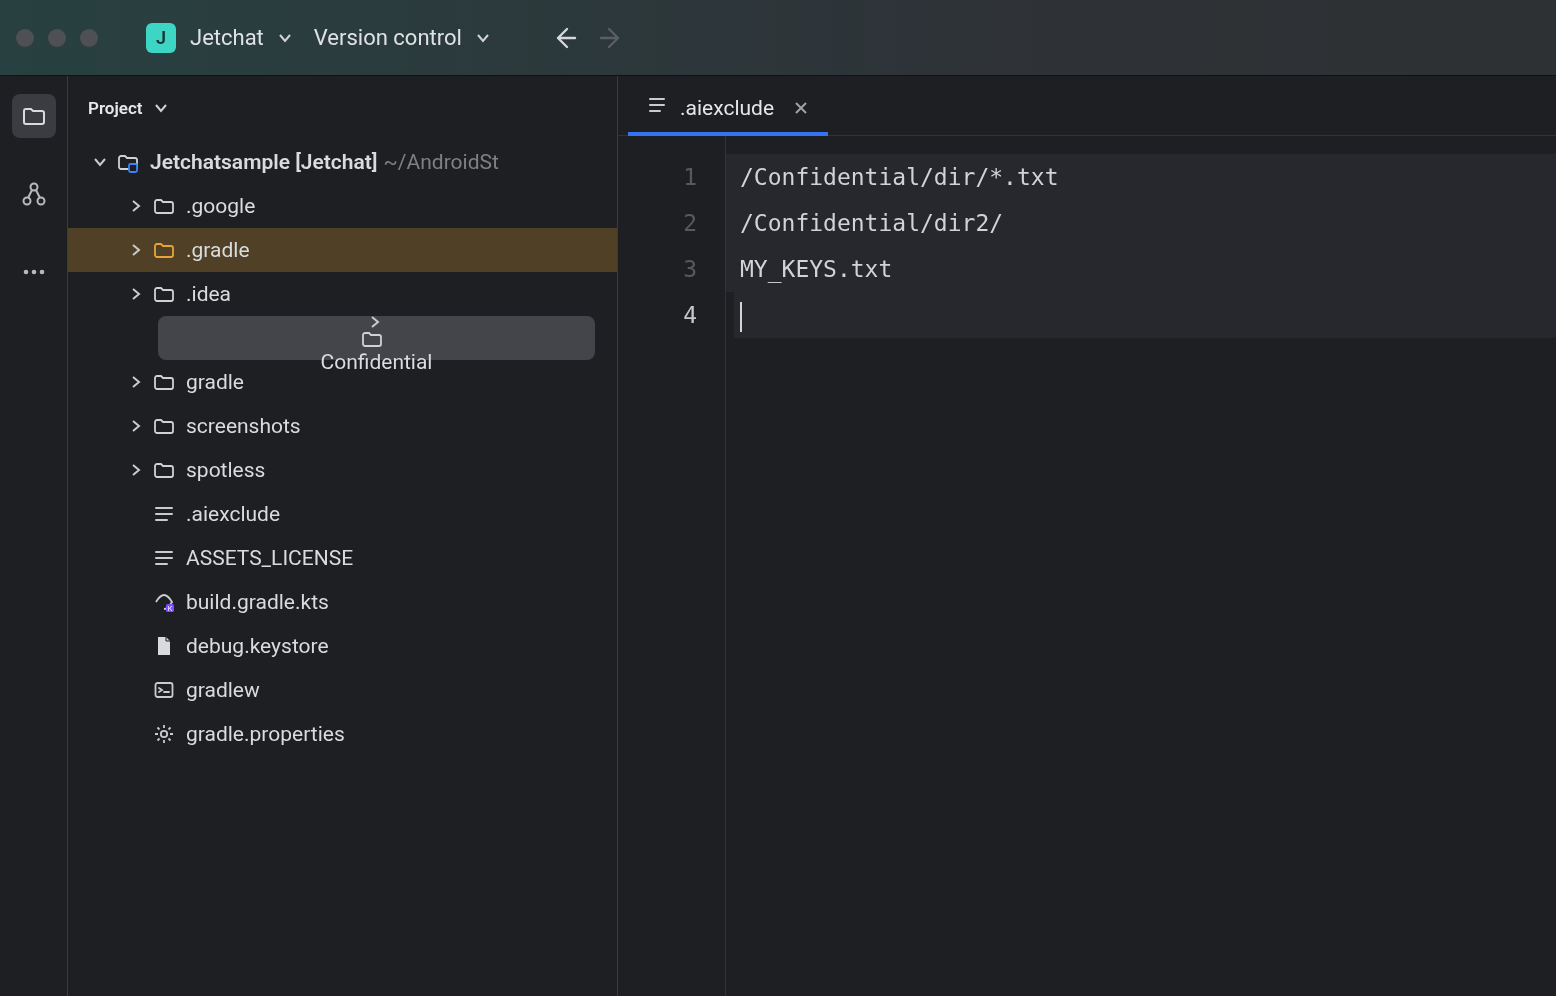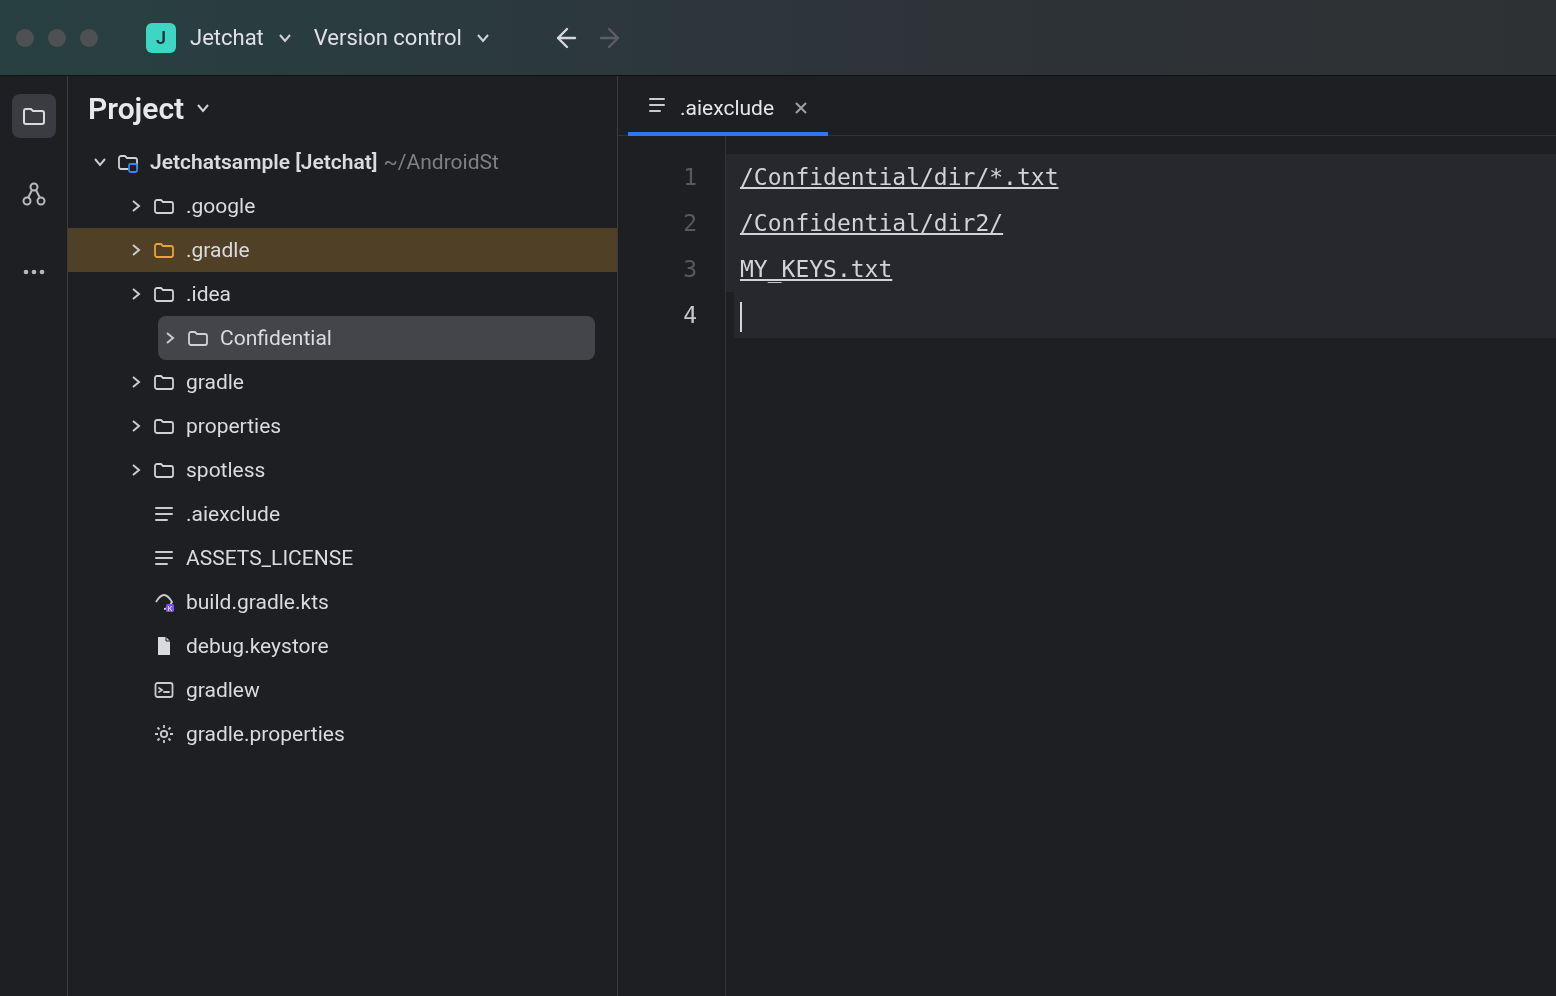--- a/index.html
+++ b/index.html
@@ -54,32 +54,32 @@
   .toolstrip .tbtn.active { background:#3a3c41; }
 
   .projectpane {
     width: 550px; flex:none;
     border-right: 1px solid #393b40;
     display:flex; flex-direction:column;
     overflow:hidden;
   }
   .projectpane .hdr {
     height:64px; display:flex; align-items:center; gap:12px;
-    padding:0 20px; font-weight:600; font-size:30px; color:#e6e8ec;
+    padding:0 20px; font-weight:600; font-size:17px; color:#e6e8ec;
   }
 
   .tree { flex:1; overflow:hidden; padding-bottom:10px; }
   .tree-row {
     height:44px; display:flex; align-items:center;
     padding-left: calc(20px + var(--indent)*36px);
     white-space:nowrap; font-size:21px;
     color:#d9dbdf;
   }
   .tree-row.highlight-brown { background:#504025; }
-  .tree-row.selected { background:#43454a; border-radius:8px; margin:0 22px 0 90px; padding-left: calc(20px + var(--indent)*36px - 90px);}
+  .tree-row.selected { background:#43454a; border-radius:8px; margin:0 22px 0 90px; padding-left: calc(20px + var(--indent)*36px - 90px); flex-direction: column;}
   .tree-row .exp { width:24px; display:inline-flex; align-items:center; justify-content:center; margin-right:4px;}
   .tree-row .ico { width:24px; height:24px; display:inline-flex; align-items:center; justify-content:center; margin-right:10px;}
   .tree-row .lab { }
   .tree-row .labextra { color:#7e8084; margin-left:6px;}
   .tree-row .labbracket { font-weight:600; }
 
   
   .editor { flex:1; display:flex; flex-direction:column; background:#1e1f22; }
   .tabbar { height:60px; display:flex; align-items:flex-end; border-bottom:1px solid #313336; padding-left:10px;}
   .tab {
@@ -95,21 +95,21 @@
 
   .codearea { flex:1; display:flex; font-family: "SF Mono", ui-monospace, Menlo, Consolas, monospace; font-size:23px; }
   .gutter {
     width: 108px; flex:none; border-right:1px solid #313336;
     padding-top:18px; text-align:right; color:#565a5f;
     background:#1e1f22;
   }
   .gutter div { padding:0 28px 0 0; height:46px; line-height:46px;}
   .gutter div.active { color:#c6c8cc; }
   .code { flex:1; padding:18px 0 0 8px; background:#1e1f22; position:relative;}
-  .code .line { height:46px; line-height:46px; padding-left:6px; color:#d1d3d6;text-decoration:underline;}
+  .code .line { height:46px; line-height:46px; padding-left:6px; color:#d1d3d6;}
   .code .caret-line { background:#26282e; }
   .caret {
     display:inline-block; width:2px; height:30px; background:#d1d3d6;
     vertical-align:middle;
   }
 
   .code-bg-highlight {
     position:absolute; left:0; right:0; top:18px; height:138px;
     background:#26282e; z-index:0;
   }
@@ -284,21 +284,21 @@
             <span class="exp">
               <svg width="12" height="12" viewBox="0 0 12 12">
                 <path d="M3 1l6 5-6 5" fill="none" stroke="#c9cbce" stroke-width="2"></path>
               </svg>
             </span>
             <span class="ico">
               <svg width="22" height="22" viewBox="0 0 22 22">
                 <path d="M2 7c0-1 1-2 2-2h4l2 2h8c1 0 2 1 2 2v7c0 1-1 2-2 2H4c-1 0-2-1-2-2V7z" fill="none" stroke="#cfd1d4" stroke-width="1.8"></path>
               </svg>
             </span>
-            <span class="lab">properties</span>
+            <span class="lab">screenshots</span>
           </div>
           <div class="tree-row" style="--indent: 1;">
             <span class="exp">
               <svg width="12" height="12" viewBox="0 0 12 12">
                 <path d="M3 1l6 5-6 5" fill="none" stroke="#c9cbce" stroke-width="2"></path>
               </svg>
             </span>
             <span class="ico">
               <svg width="22" height="22" viewBox="0 0 22 22">
                 <path d="M2 7c0-1 1-2 2-2h4l2 2h8c1 0 2 1 2 2v7c0 1-1 2-2 2H4c-1 0-2-1-2-2V7z" fill="none" stroke="#cfd1d4" stroke-width="1.8"></path>

